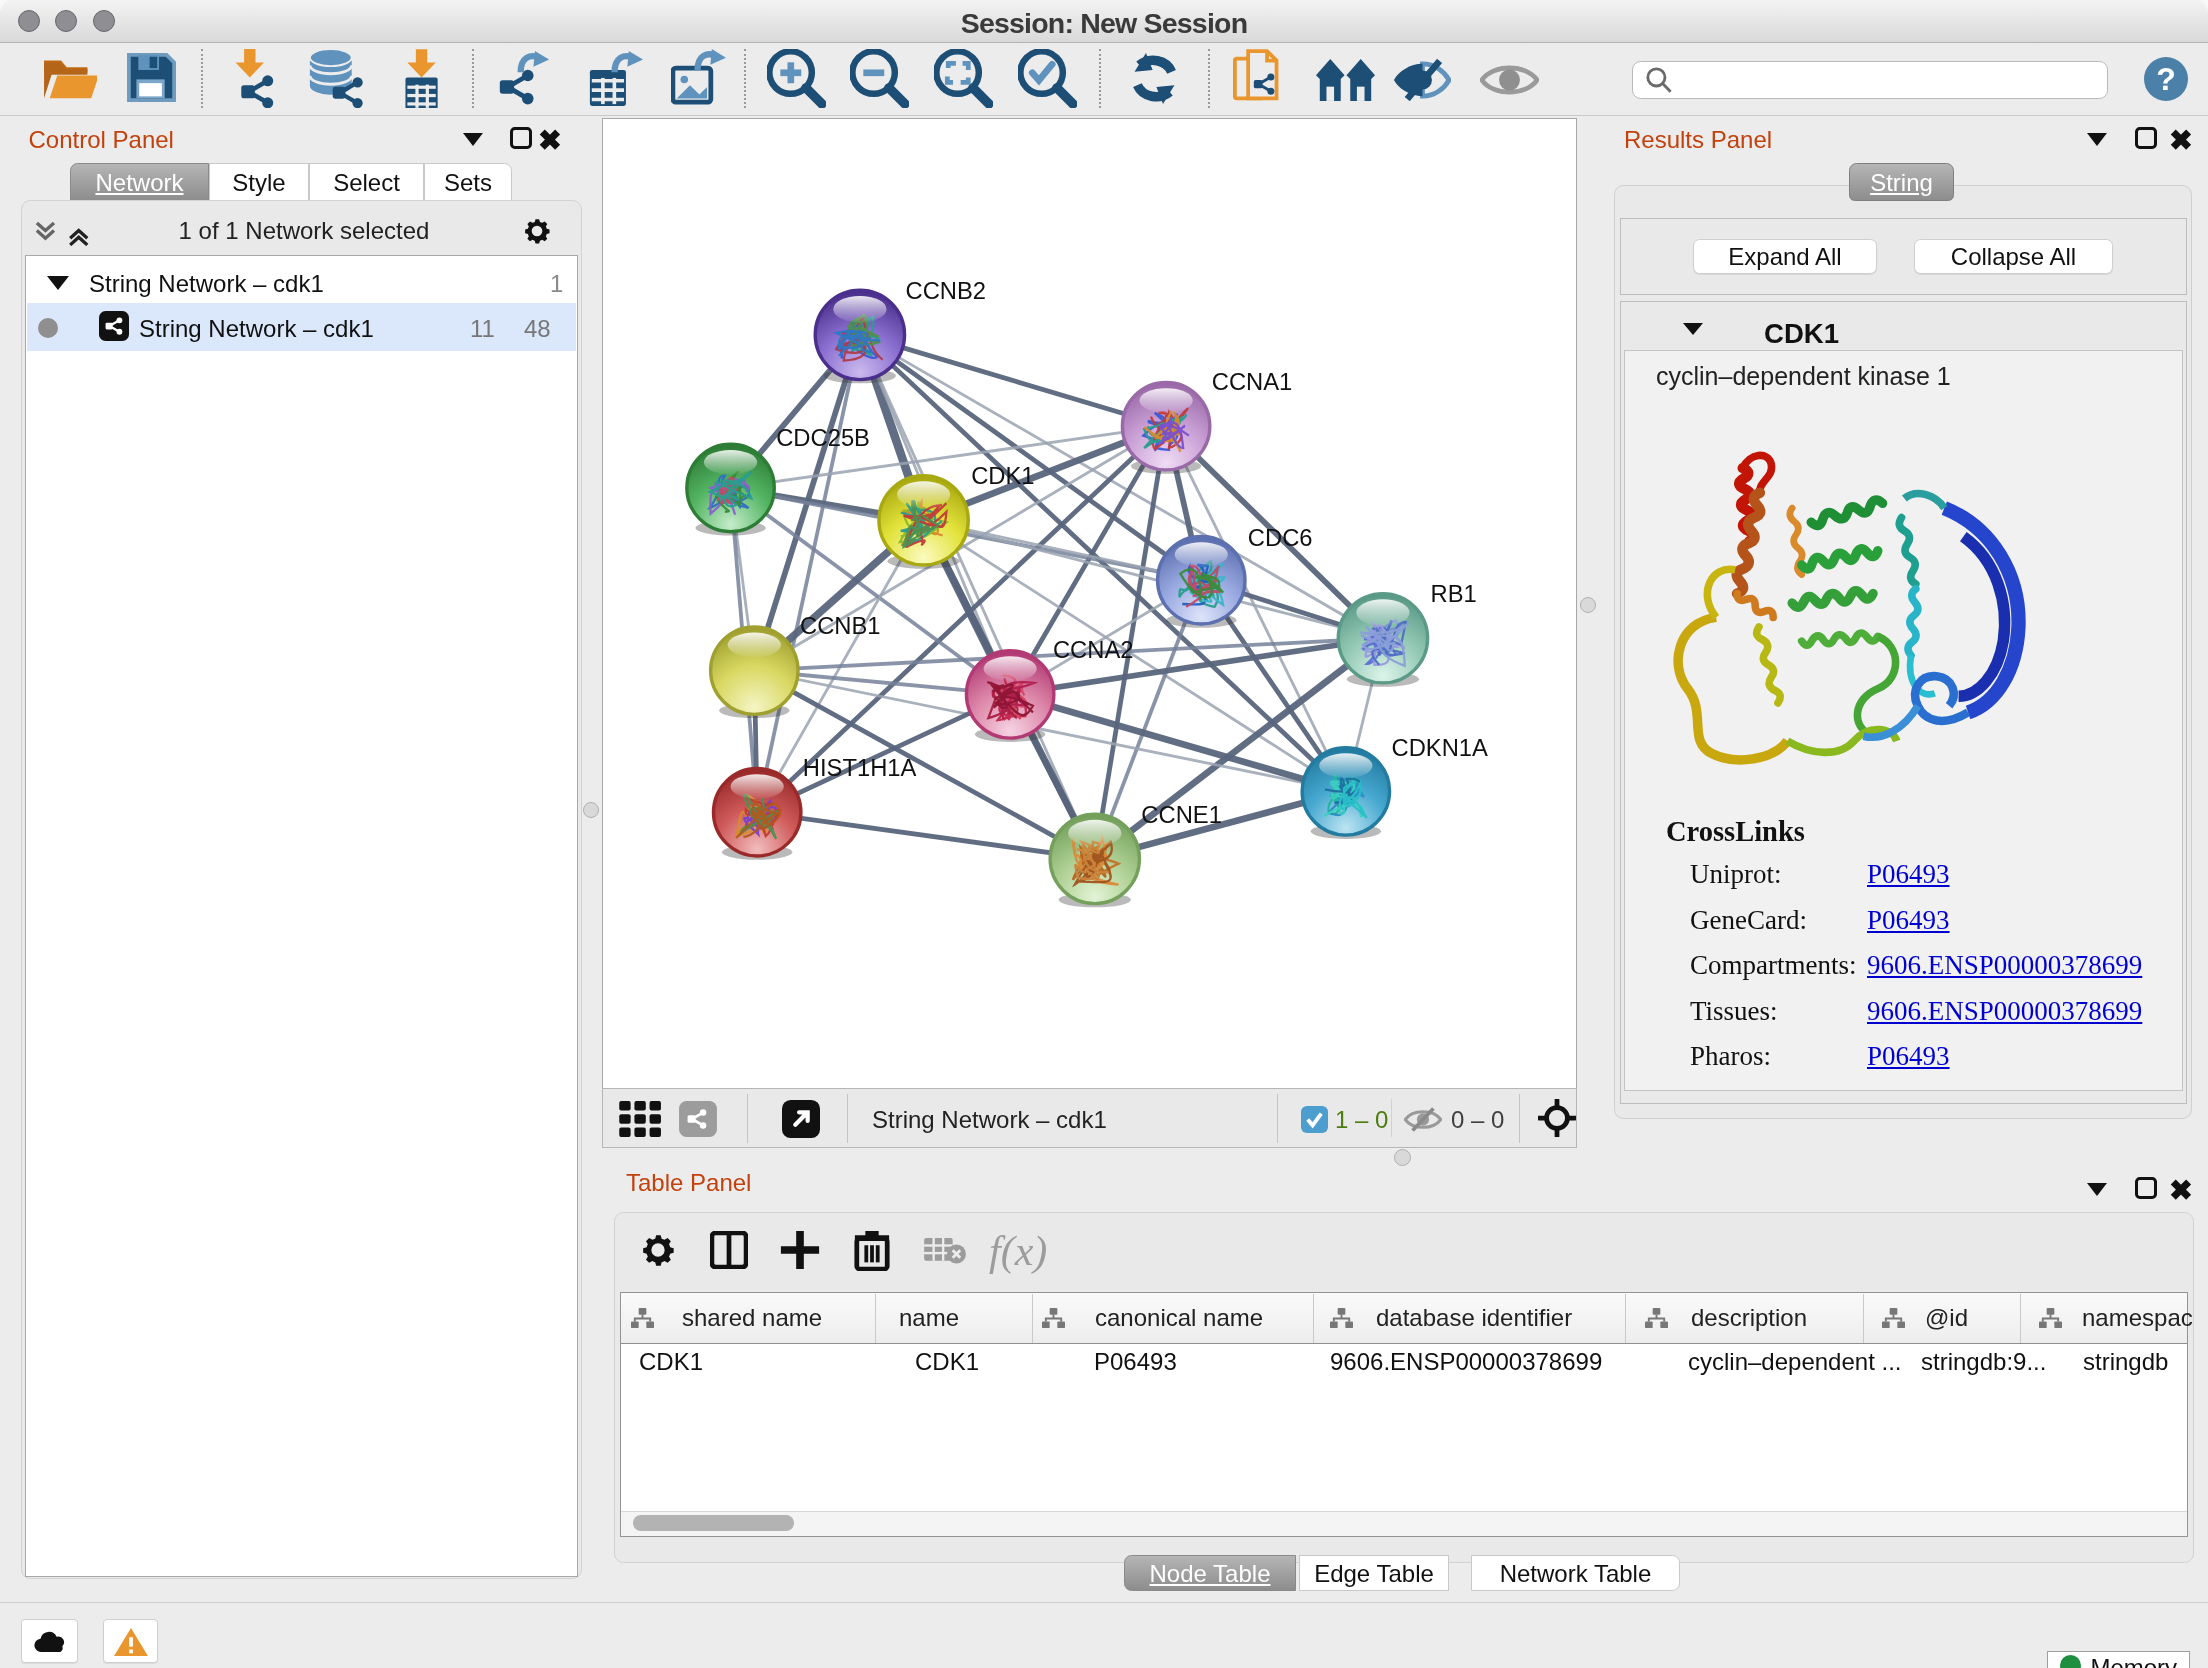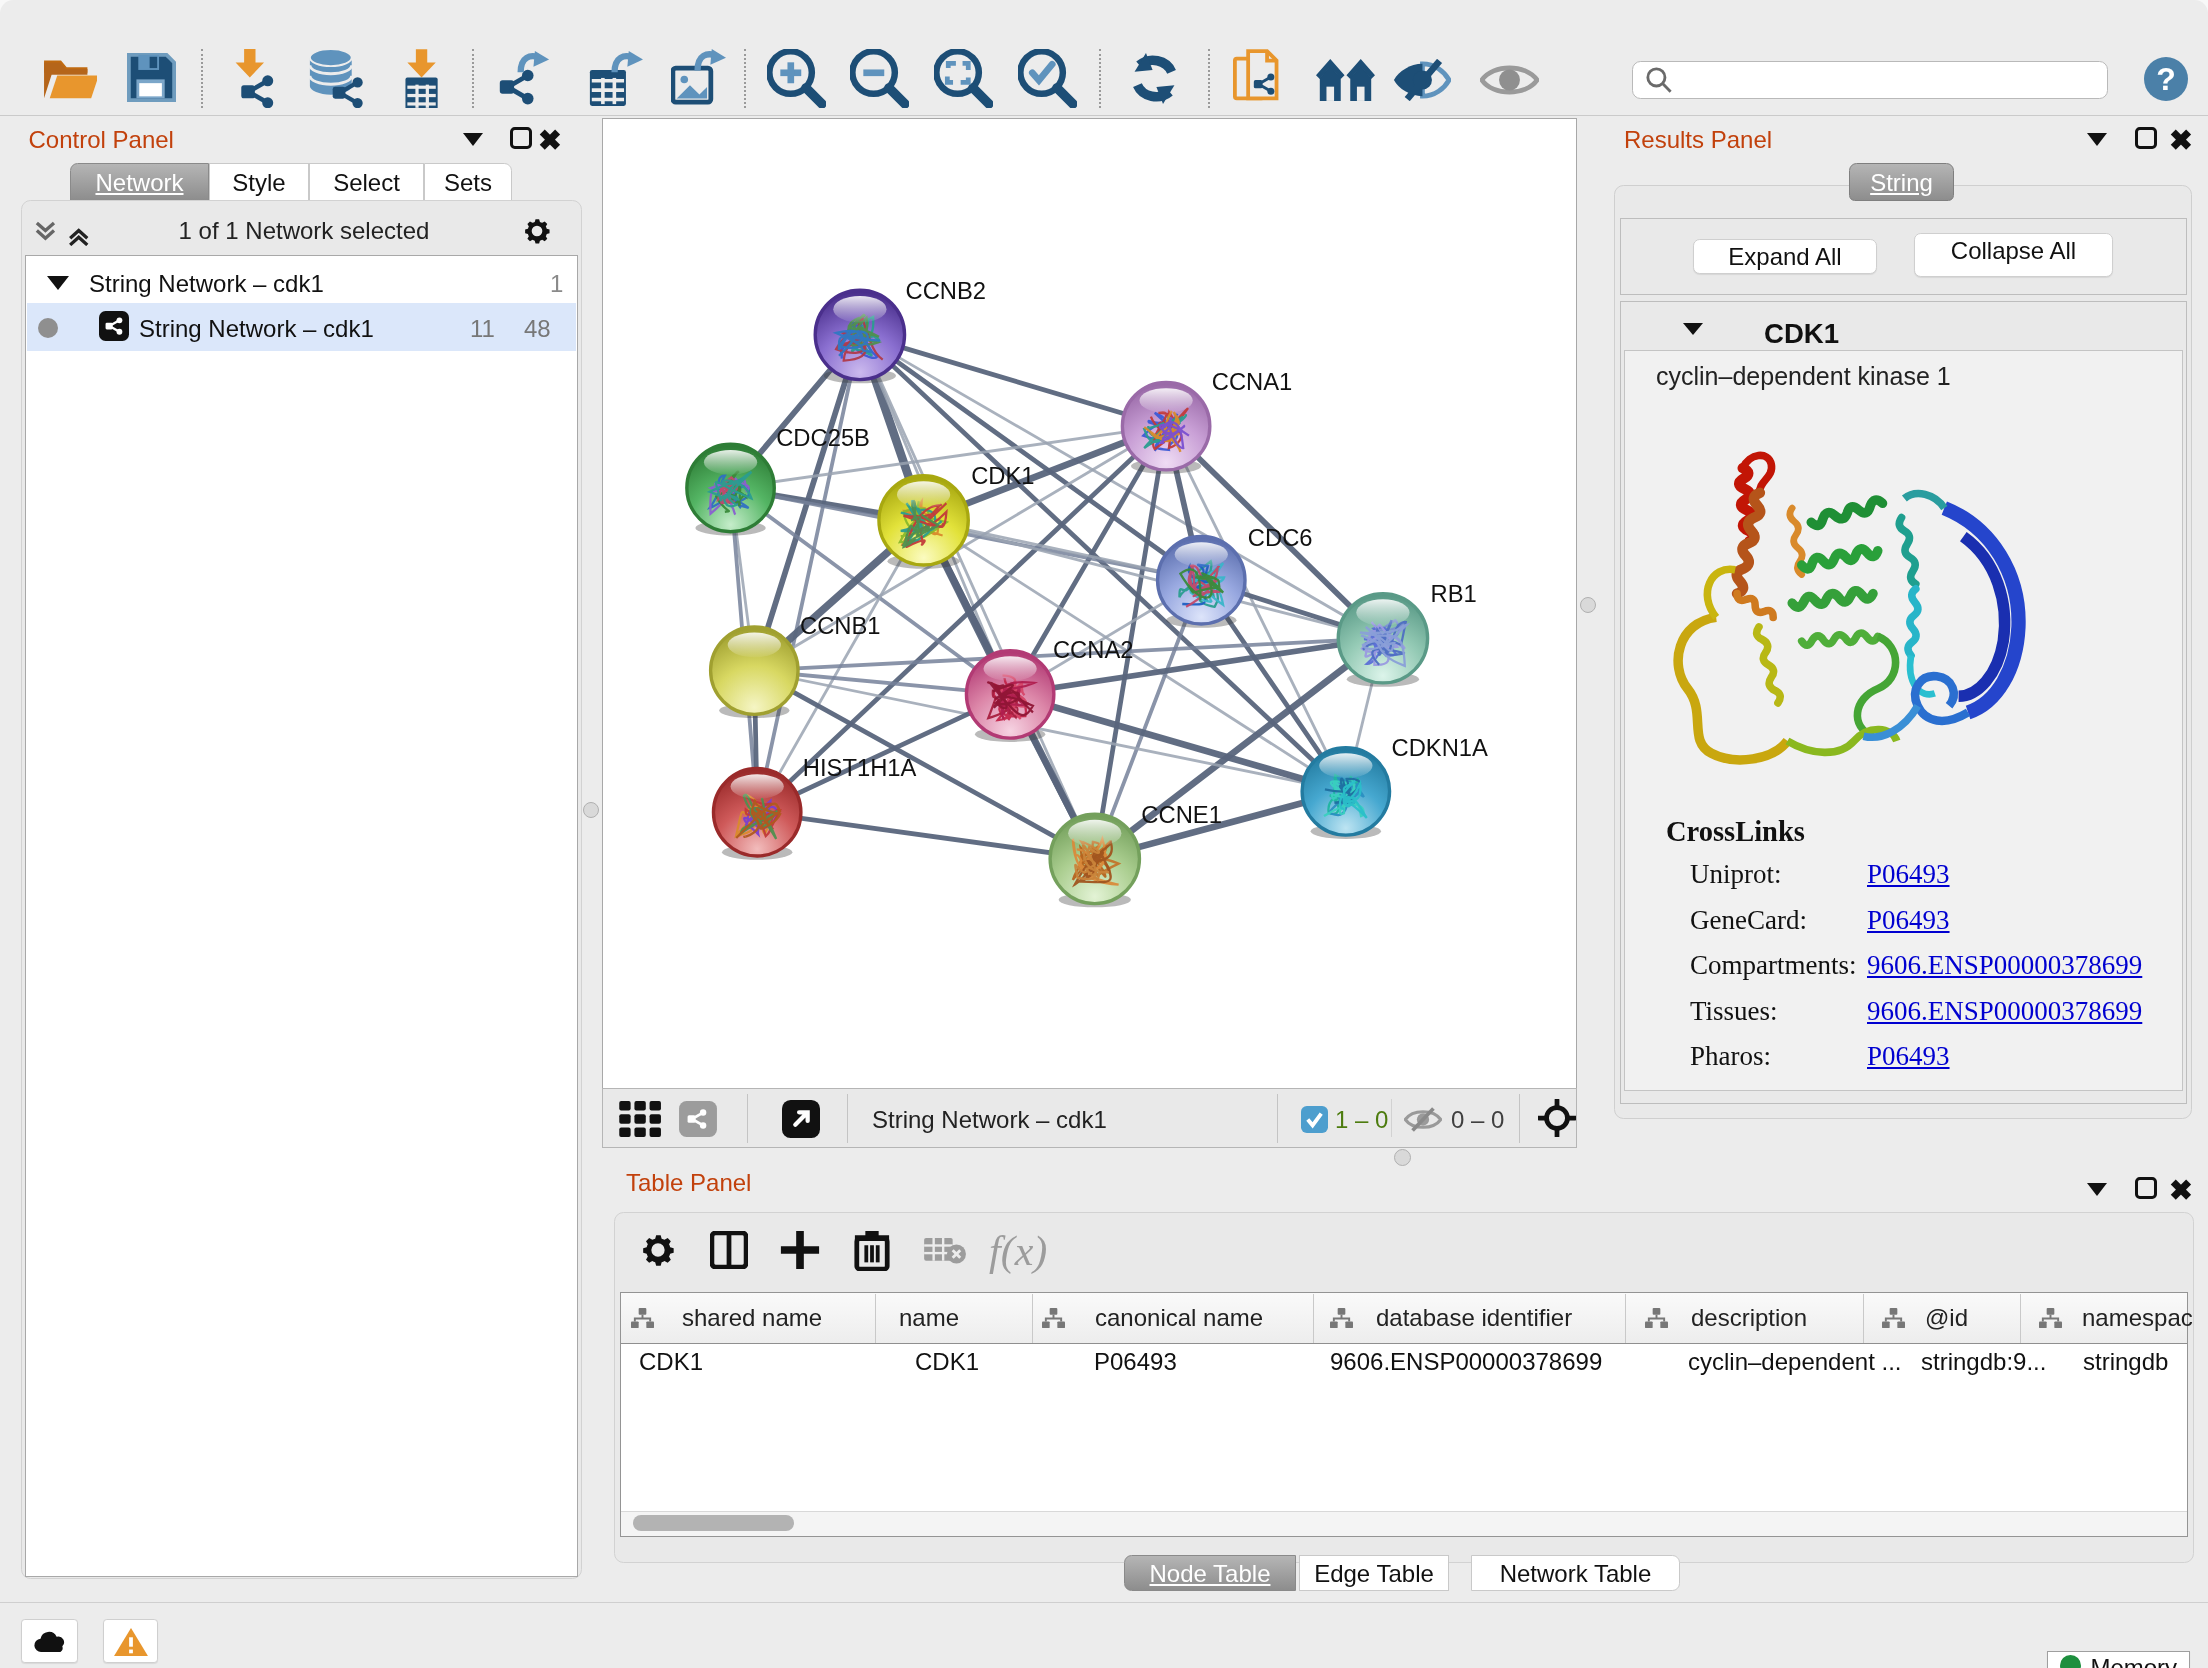--- a/index.html
+++ b/index.html
@@ -25,20 +25,26 @@
 #tp-container { position:absolute; left:614px; top:1212px; width:1580px; height:351px; background:#e9e9e9; border:1px solid #d2d2d2; border-radius:9.5px; }
 .btn { position:absolute; background:#fff; border:1px solid #cfcfcf; border-radius:6.7px; font-size:24px; color:#111; text-align:center; box-shadow:0 1px 1px rgba(0,0,0,0.08); }
 .serif { font-family:"Liberation Serif",serif; }
 a.lnk { color:#0000d0; text-decoration:underline; font-family:"Liberation Serif",serif; }
 .hcell { position:absolute; top:1304px; font-size:24px; color:#222; }
 .rcell { position:absolute; top:1348px; font-size:24px; color:#111; }
 </style></head>
 <body>
 <div id="win">
 
+<div id="titlebar">
+  <div class="light" style="left:18px"></div>
+  <div class="light" style="left:55px"></div>
+  <div class="light" style="left:93px"></div>
+  <div id="title">Session: New Session</div>
+</div>
 
 <div id="toolbar"></div>
 <svg style="position:absolute;left:42px;top:53px" width="55" height="49" viewBox="0 0 58 52">
       <path d="M2 8 h18 l6 7 h22 v6 h-46 z" fill="#c06a10"></path>
       <path d="M2 48 V10 h17 l6 7 h23 v6 h-38 z" fill="#b5651a"></path>
       <path d="M8 48 L16 24 h44 L52 48 z" fill="#e8962d"></path>
     </svg>
     <svg style="position:absolute;left:127px;top:53px" width="49" height="49" viewBox="0 0 52 52">
       <path d="M2 2 h40 l8 8 v40 h-48 z" fill="#1d4e76"></path>
       <path d="M2 2 h40 l8 8 v40 h-48 z" fill="none" stroke="#6f9cbe" stroke-width="4"></path>
@@ -608,21 +614,21 @@
 
 <div class="panel-title" style="left:1624px;top:126px">Results Panel</div>
 <div class="ptri" style="left:2087px;top:133px"></div>
 <div class="psq" style="left:2135px;top:127px"></div>
 <div class="px" style="left:2169px;top:129px">✖</div>
 <div id="rp-container"></div>
 <div class="tab tabsel" style="left:1849px;top:163px;width:105px;line-height:38px;border-radius:7.6px 7.6px 5.7px 5.7px;border-color:#7f7f7f">String</div>
 
 <div style="position:absolute;left:1620px;top:218px;width:567px;height:77px;border:1px solid #bdbdbd"></div>
 <div class="btn" style="left:1693px;top:239px;width:184px;height:35px;line-height:34px">Expand All</div>
-<div class="btn" style="left:1914px;top:233px;width:199px;height:44px;line-height:34px">Collapse All</div>
+<div class="btn" style="left:1914px;top:239px;width:199px;height:35px;line-height:34px">Collapse All</div>
 
 <div style="position:absolute;left:1620px;top:301px;width:567px;height:803px;border:1px solid #bdbdbd"></div>
 <div class="ptri" style="left:1683px;top:323px;border-left-width:10.5px;border-right-width:10.5px;border-top-width:12.4px"></div>
 <div style="position:absolute;left:1764px;top:318px;font-size:27.6px;font-weight:bold;color:#111">CDK1</div>
 <div style="position:absolute;left:1624px;top:350px;width:559px;height:741px;background:#f1f1f1;border:1px solid #c4c4c4"></div>
 <div style="position:absolute;left:1656px;top:362px;font-size:25px;color:#222">cyclin–dependent kinase 1</div>
 <div style="position:absolute;left:1659px;top:451px"><svg width="390" height="328" viewBox="0 0 410 345">
 <path d="M95 95 Q105 89 94 84 Q83 79 93 73 Q103 67 92 62 Q81 57 91 51 Q101 45 90 40 Q79 35 89 29 Q99 23 88 18" fill="none" stroke="#c21505" stroke-width="11" stroke-linecap="round"></path>
 <path d="M88 18 C95 2 115 0 118 14 C121 28 104 32 106 44" fill="none" stroke="#c21505" stroke-width="8"></path>
 <path d="M106 44 Q95 48 103 57 Q111 66 100 70 Q89 75 97 84 Q105 93 94 97 Q83 101 91 110 Q99 119 88 124 Q77 128 85 137 Q93 146 82 150" fill="none" stroke="#b5541a" stroke-width="11" stroke-linecap="round"></path>

